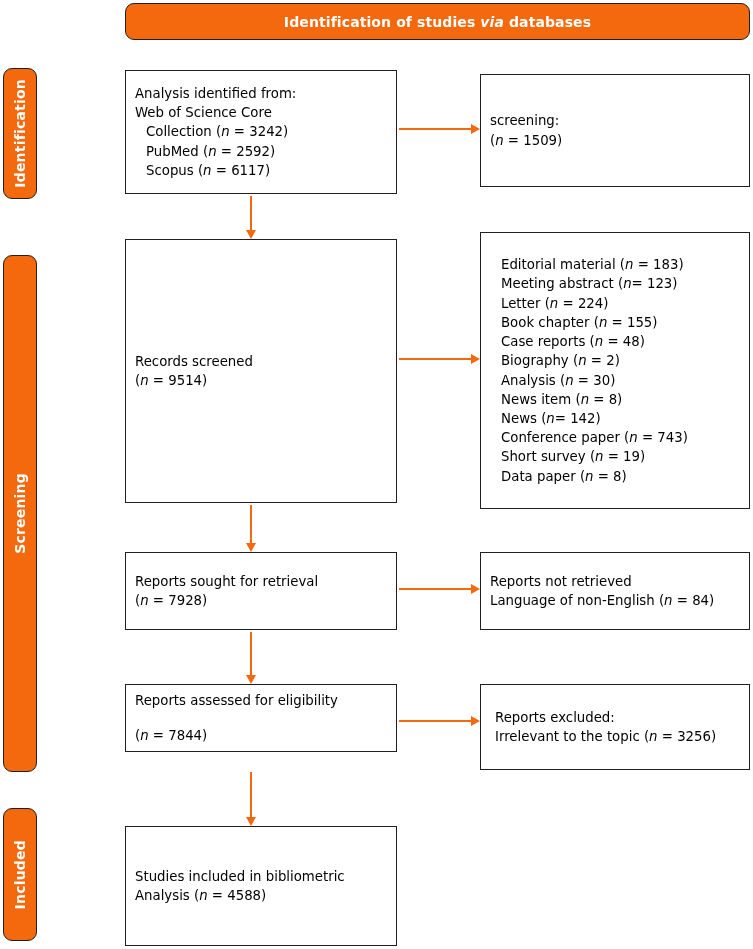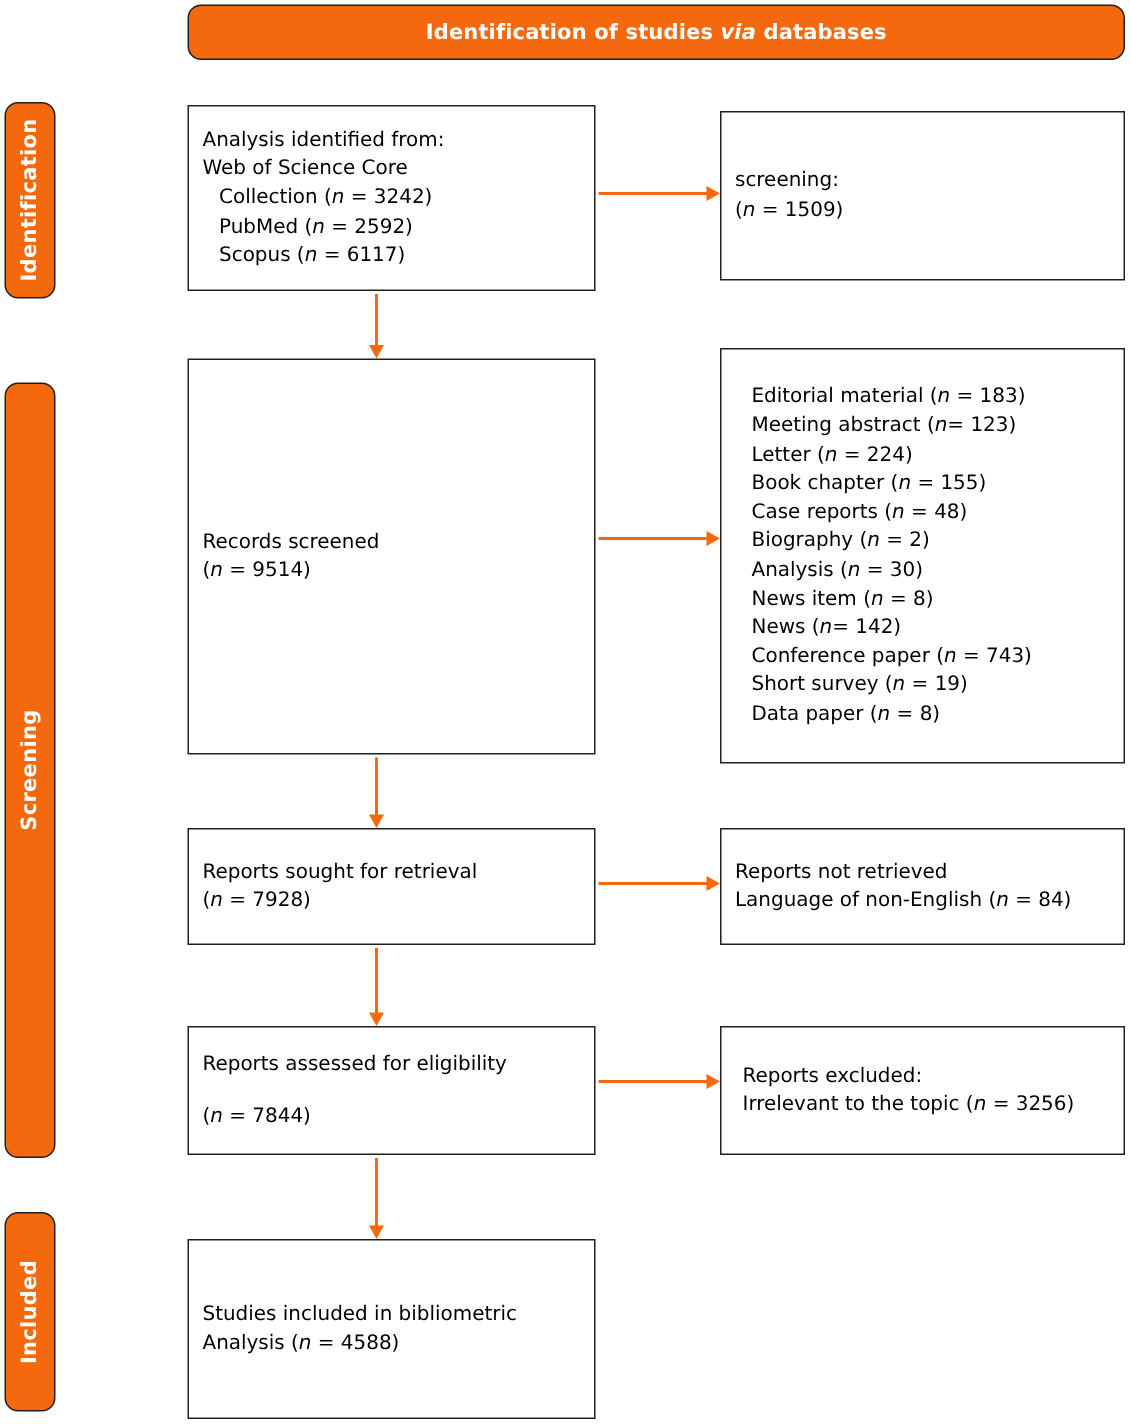--- a/index.html
+++ b/index.html
@@ -77,21 +77,21 @@
     color: #000000;
     white-space: pre-wrap;
   }
   .box p i { font-style: italic; }
   .indent { padding-left: 11px; }
 
   
   #box-identified   { left: 125px; top: 70px;  width: 272px; height: 124px; }
   #box-screened     { left: 125px; top: 239px; width: 272px; height: 264px; }
   #box-sought       { left: 125px; top: 552px; width: 272px; height: 78px;  }
-  #box-assessed     { left: 125px; top: 684px; width: 272px; height: 86px; gap: 16px;  }
+  #box-assessed     { left: 125px; top: 684px; width: 272px; height: 68px; gap: 16px;  }
   #box-included     { left: 125px; top: 826px; width: 272px; height: 120px; }
 
   
   #box-removed      { left: 480px; top: 74px;  width: 270px; height: 113px; }
   #box-excluded     { left: 480px; top: 232px; width: 270px; height: 277px; }
   #box-notretrieved { left: 480px; top: 552px; width: 270px; height: 78px;  }
   #box-repexcluded  { left: 480px; top: 684px; width: 270px; height: 86px; padding-left: 14px;  }
 
   
   .arrow { position: absolute; }

